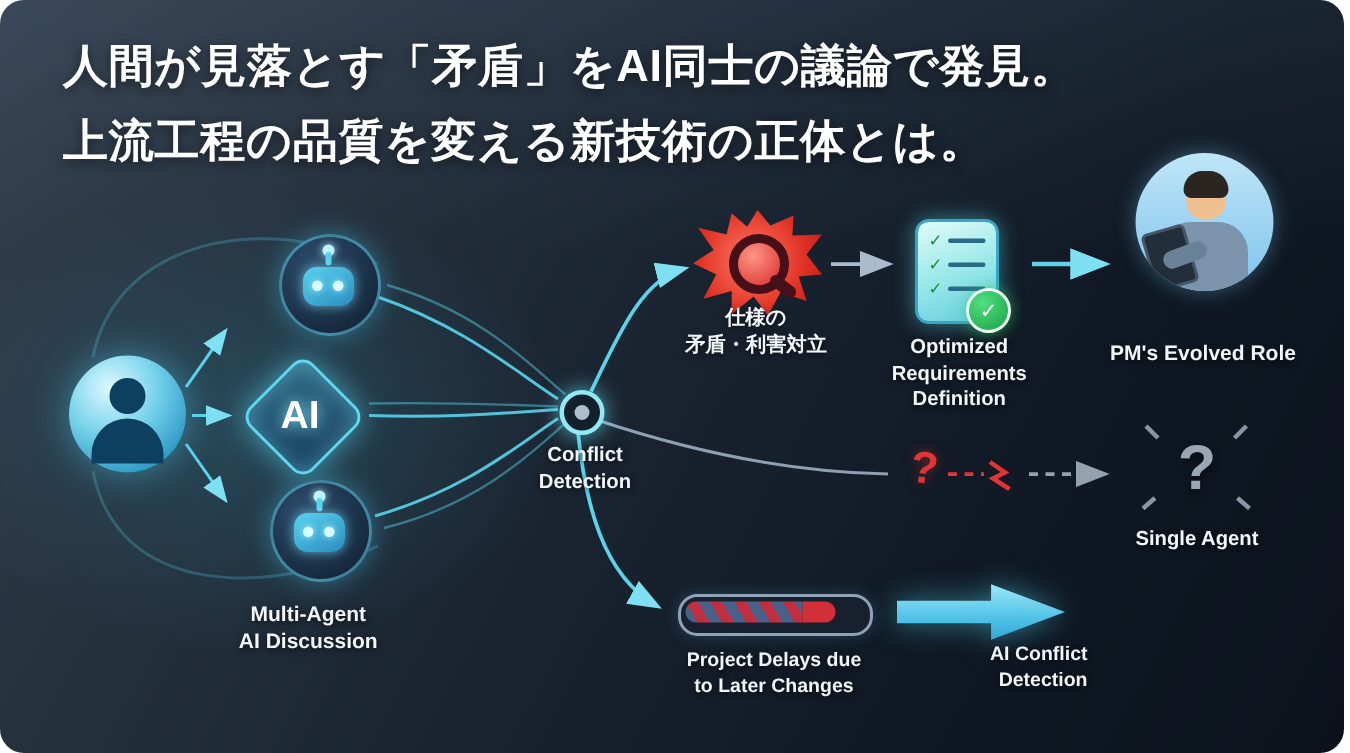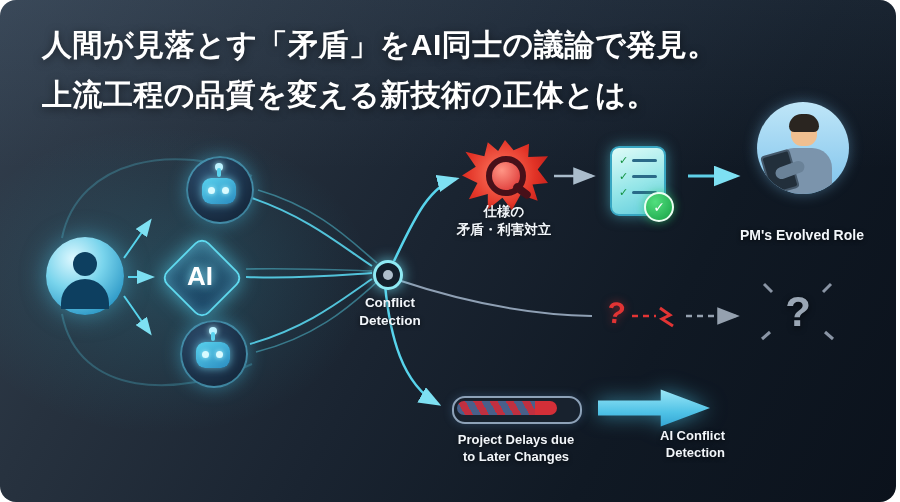--- a/index.html
+++ b/index.html
@@ -167,20 +167,22 @@
 
   <div class="abs node robot" style="left:180px;top:320px;">
     <div class="antdot"></div>
     <div class="ant"></div>
     <div class="rhead">
       <div class="eye l"></div>
       <div class="eye r"></div>
     </div>
   </div>
 
+  <div class="lbl" style="left:118px;top:400px;width:175px;font-size:14px;">Multi-Agent
+AI Discussion</div>
 
   <div class="abs node cnode">
     <div class="dot"></div>
   </div>
   <div class="lbl" style="left:330px;top:294px;width:120px;font-size:13.5px;">Conflict
 Detection</div>
 
   <div class="abs node burst">
     <div class="star"></div>
     <div class="lens"></div>
@@ -199,34 +201,38 @@
           <span class="tick">✓</span>
           <span class="bar"></span>
         </div>
       <div class="row" style="top:40px;">
           <span class="tick">✓</span>
           <span class="bar"></span>
         </div>
     </div>
     <div class="badge">✓</div>
   </div>
+  <div class="lbl" style="left:572px;top:222px;width:135px;font-size:13.5px;">Optimized
+Requirements
+Definition</div>
 
   <div class="abs node pm">
     <div class="circle">
       <div class="shirt"></div>
       <div class="tablet"></div>
       <div class="arm"></div>
       <div class="face"></div>
       <div class="hair"></div>
     </div>
   </div>
   <div class="lbl" style="left:726px;top:208px;width:152px;font-size:14px;margin-top:18px;">PM's Evolved Role</div>
 
   <div class="abs q-red">?</div>
   <div class="abs q-grey">?</div>
+  <div class="lbl" style="left:738px;top:350px;width:120px;font-size:13.5px;">Single Agent</div>
 
   <div class="abs node pbar">
     <div class="stripes"></div>
     <div class="solid"></div>
   </div>
   <div class="lbl" style="left:438px;top:432px;width:156px;font-size:13px;">Project Delays due
 to Later Changes</div>
 
   <div class="abs node bigarrow-wrap">
     <div class="bigarrow"></div>

